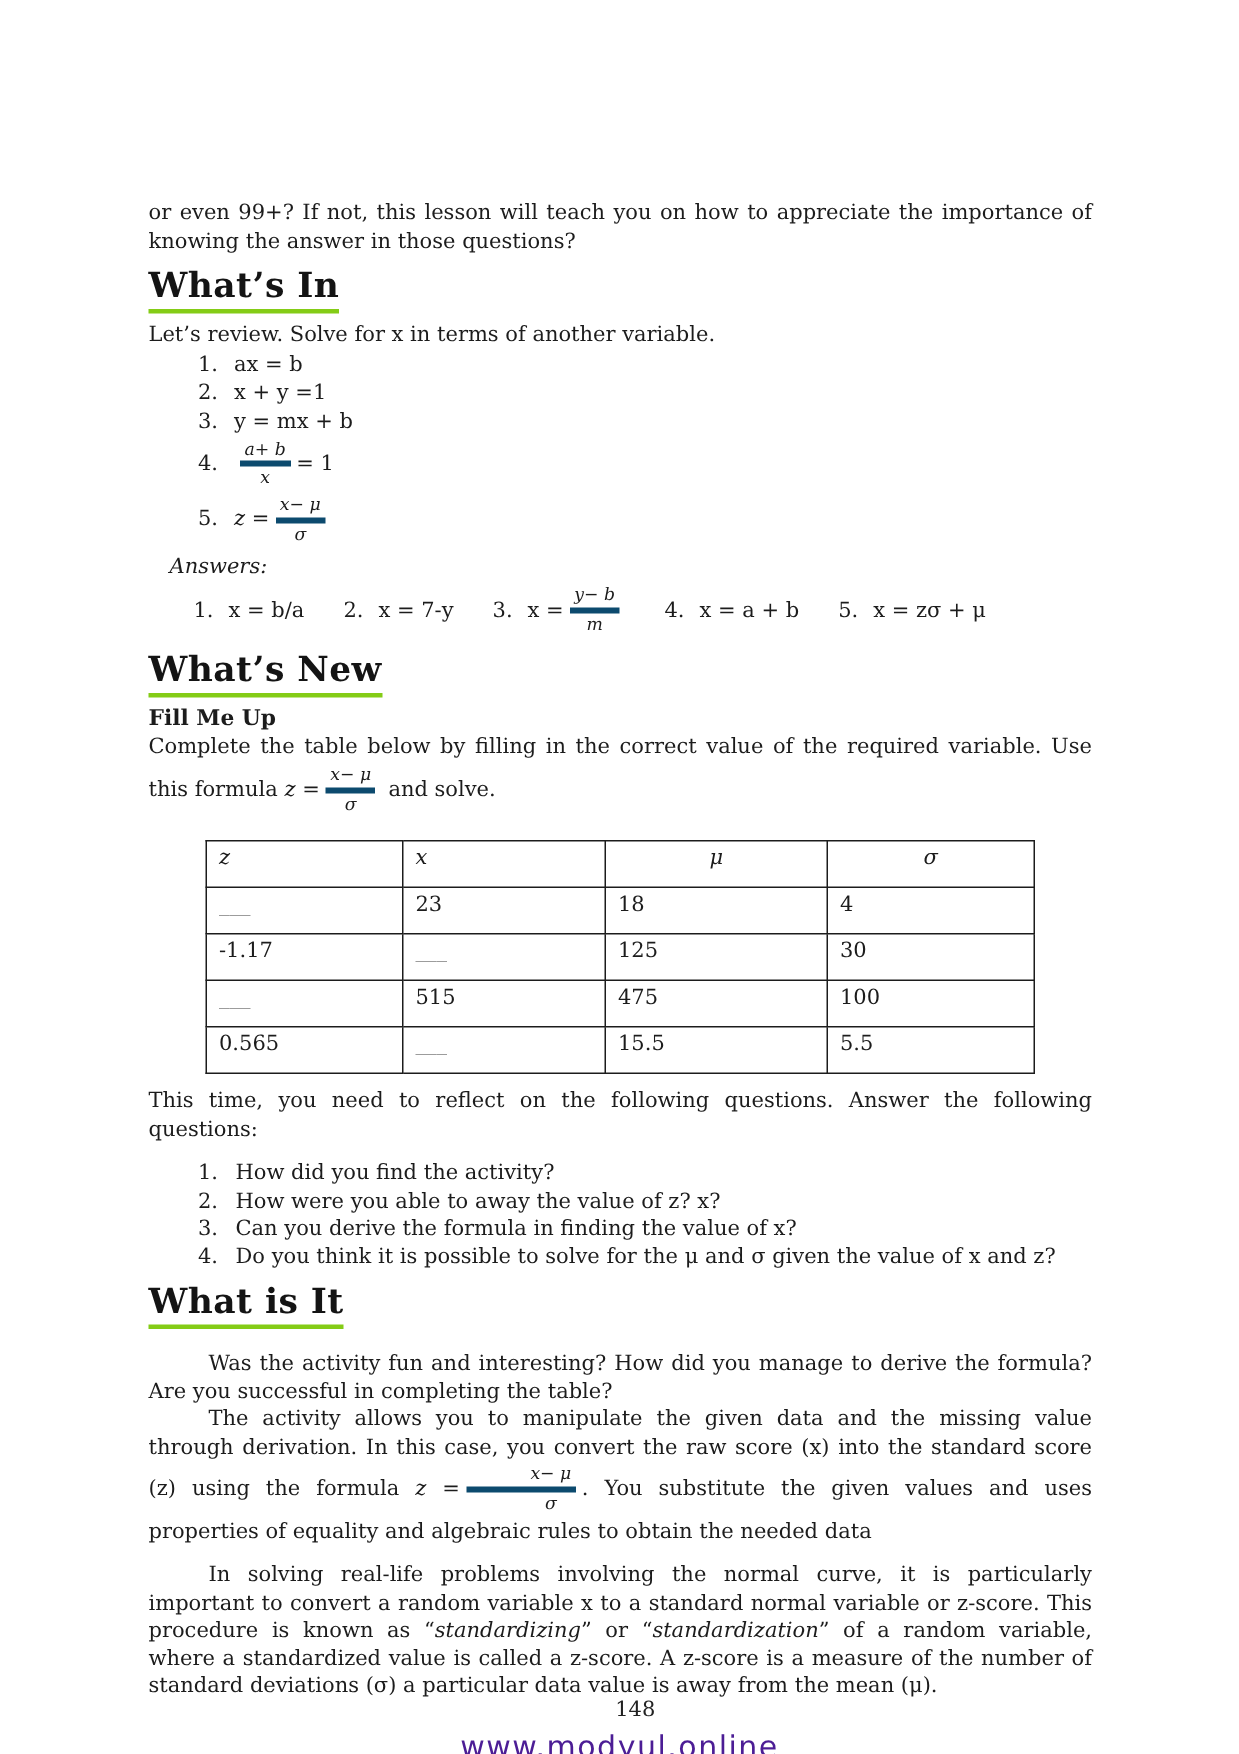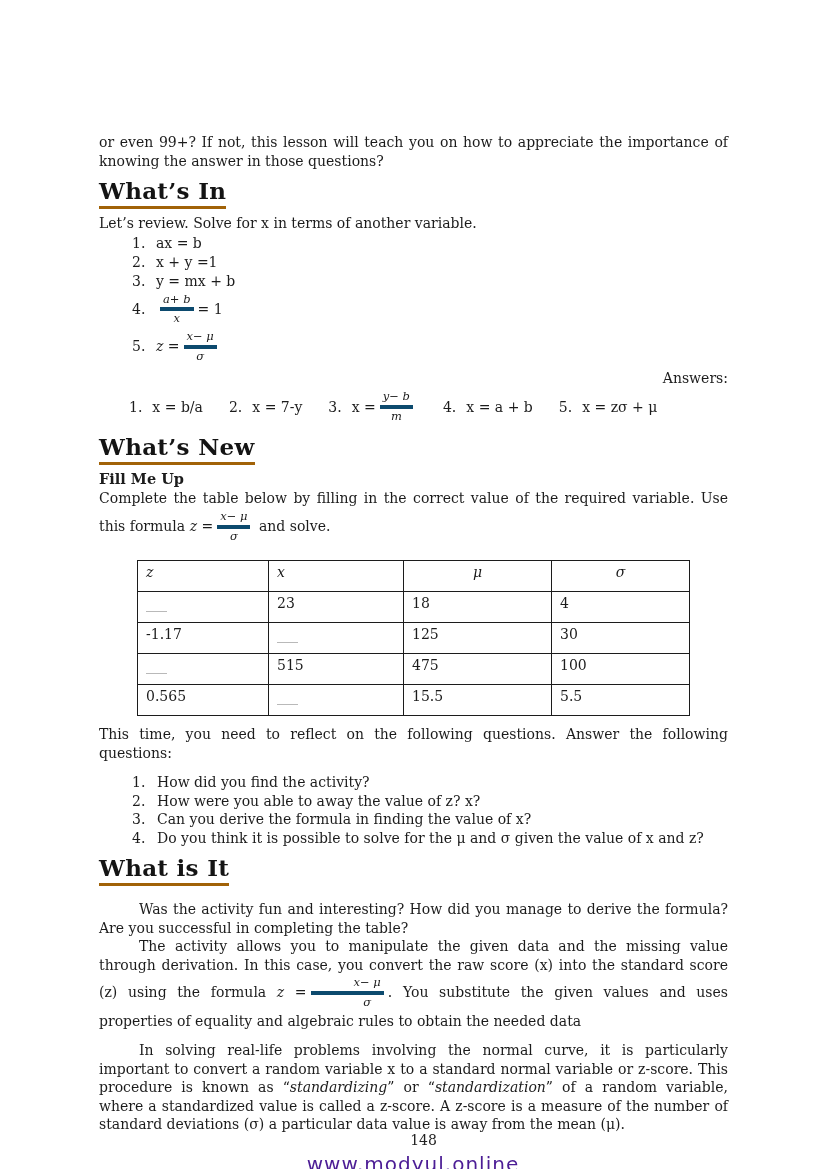--- a/index.html
+++ b/index.html
@@ -27,21 +27,21 @@
   }
   .indent { text-indent: 40px; }
   h1.sec {
     font-size: 23px;
     font-weight: bold;
     margin: 7px 0 5px 0;
     letter-spacing: 0.3px;
     color: #141414;
   }
   h1.sec .ul {
-    border-bottom: 3px solid #a16207;
+    border-bottom: 3px solid #84cc16;
     padding-bottom: 2px;
     display: inline-block;
   }
   .subtitle {
     font-size: 14.5px;
     font-weight: bold;
     margin: 0 0 1px 0;
   }
   .lead { text-align: left; }
   .review-list { margin: 1px 0 0 33px; }
@@ -58,21 +58,21 @@
     vertical-align: middle;
     text-align: center;
     font-style: italic;
     font-size: 11.5px;
     line-height: 1.2;
     margin: 2px 4px;
   }
   .frac .num { border-bottom: 4px solid #0c4a6e; padding: 0 3px 1px 3px; }
   .frac .den { padding-top: 1px; }
   .mvar { font-style: italic; }
-  .answers-label { margin: 3px 0 1px 14px; text-align: right; }
+  .answers-label { margin: 3px 0 1px 14px; text-align: left; font-style: italic; }
   .answers-row {
     display: flex;
     align-items: center;
     margin-left: 30px;
     font-size: 14px;
     gap: 0;
   }
   .answer-item { display: flex; align-items: center; margin-right: 26px; }
   .answer-item .li-no { margin-right: 10px; }
   .ztable {

